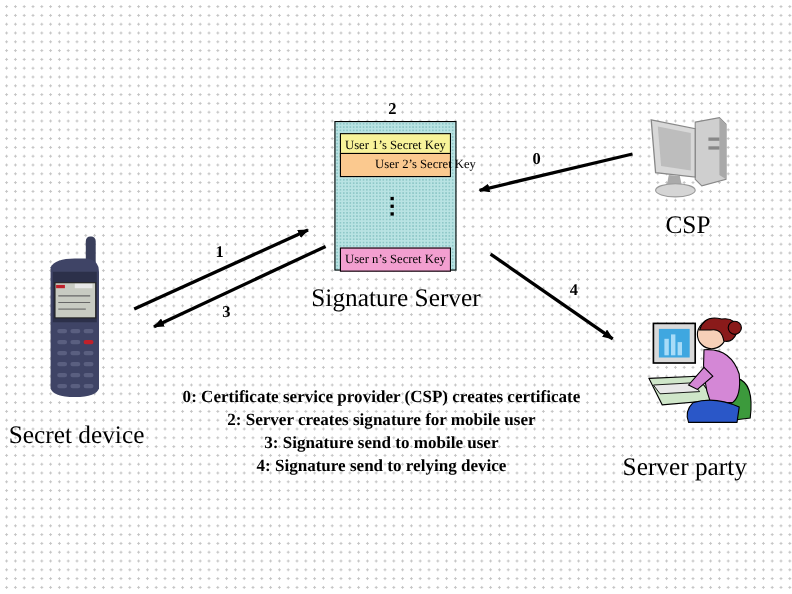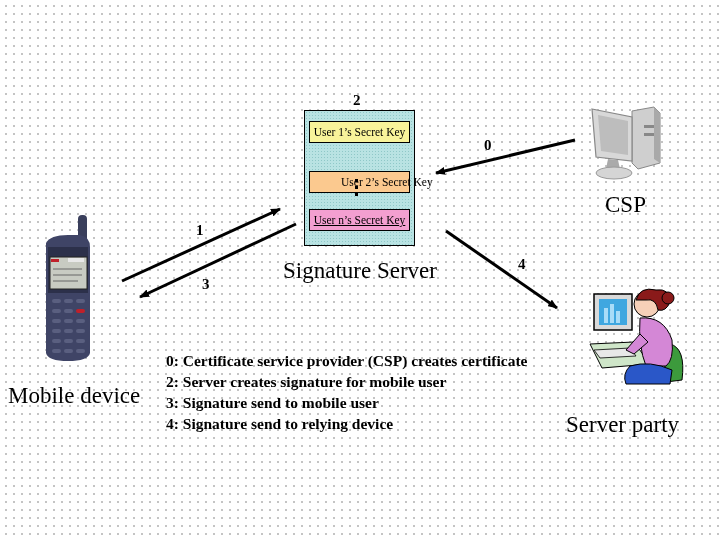--- a/index.html
+++ b/index.html
@@ -23,25 +23,25 @@
     background-size: 3px 3px;
     box-sizing: border-box;
   }
   .key {
     position: absolute; left: 4px; width: 101px; height: 22px;
     border: 1px solid #000; box-sizing: border-box;
     font-size: 11.5px; line-height: 20px; text-align: center; white-space: nowrap;
     font-family: "Liberation Serif", serif;
   }
   .key1 { top: 10px; background: #f8f39a; }
-  .key2 { top: 60px; background: #fbc98f; padding-left: 31px; }
-  .keyn { top: 98px; background: #f39fd0; text-decoration: underline; }
+  .key2 { top: 28px; background: #fbc98f; padding-left: 31px; }
+  .keyn { top: 114px; background: #f39fd0; }
   .dots { position: absolute; left: 50px; top: 68px; width: 4px; }
   .dots span { display: block; width: 3px; height: 3px; background: #000; margin-bottom: 4px; }
-  .legend { left: 166px; top: 350px; font-size: 15.5px; font-weight: bold; line-height: 21px; white-space: nowrap; }
+  .legend { left: 166px; top: 350px; font-size: 15.5px; font-weight: bold; line-height: 21px; white-space: nowrap; text-align: center; }
   svg { position: absolute; overflow: visible; }
 </style>
 </head>
 <body>
 
 <svg width="720" height="540" style="left:0;top:0;">
   <defs>
     <marker id="ah" markerWidth="10" markerHeight="8" refX="9" refY="4" orient="auto" markerUnits="userSpaceOnUse">
       <path d="M0,0 L10,4 L0,8 Z" fill="#000"></path>
     </marker>
@@ -94,21 +94,21 @@
       <rect x="26" y="116" width="9" height="4" rx="2"></rect>
       <rect x="38" y="116" width="9" height="4" rx="2"></rect>
     <rect x="14" y="126" width="9" height="4" rx="2"></rect>
       <rect x="26" y="126" width="9" height="4" rx="2"></rect>
       <rect x="38" y="126" width="9" height="4" rx="2"></rect>
     <rect x="14" y="136" width="9" height="4" rx="2"></rect>
       <rect x="26" y="136" width="9" height="4" rx="2"></rect>
       <rect x="38" y="136" width="9" height="4" rx="2"></rect>
   </g>
 </svg>
-<div class="abs label" style="left:8px;top:383px;">Mobile device</div>
+<div class="abs label" style="left:8px;top:383px;">Secret device</div>
 
 <svg width="80" height="85" style="left:588px;top:103px;">
   <path d="M44,8 L66,4 L72,10 L72,60 L50,66 L44,60 Z" fill="#cfcfcf" stroke="#888" stroke-width="1"></path>
   <path d="M66,4 L72,10 L72,60 L66,56 Z" fill="#a9a9a9"></path>
   <rect x="56" y="22" width="10" height="3" fill="#888"></rect>
   <rect x="56" y="30" width="10" height="3" fill="#888"></rect>
   <path d="M4,6 L44,14 L44,58 L8,54 Z" fill="#d8d8d8" stroke="#888" stroke-width="1.2"></path>
   <path d="M10,12 L40,18 L40,52 L13,48 Z" fill="#bdbdbd"></path>
   <path d="M20,56 L30,57 L32,66 L18,66 Z" fill="#aaa"></path>
   <ellipse cx="26" cy="70" rx="18" ry="6" fill="#d5d5d5" stroke="#999" stroke-width="1"></ellipse>

